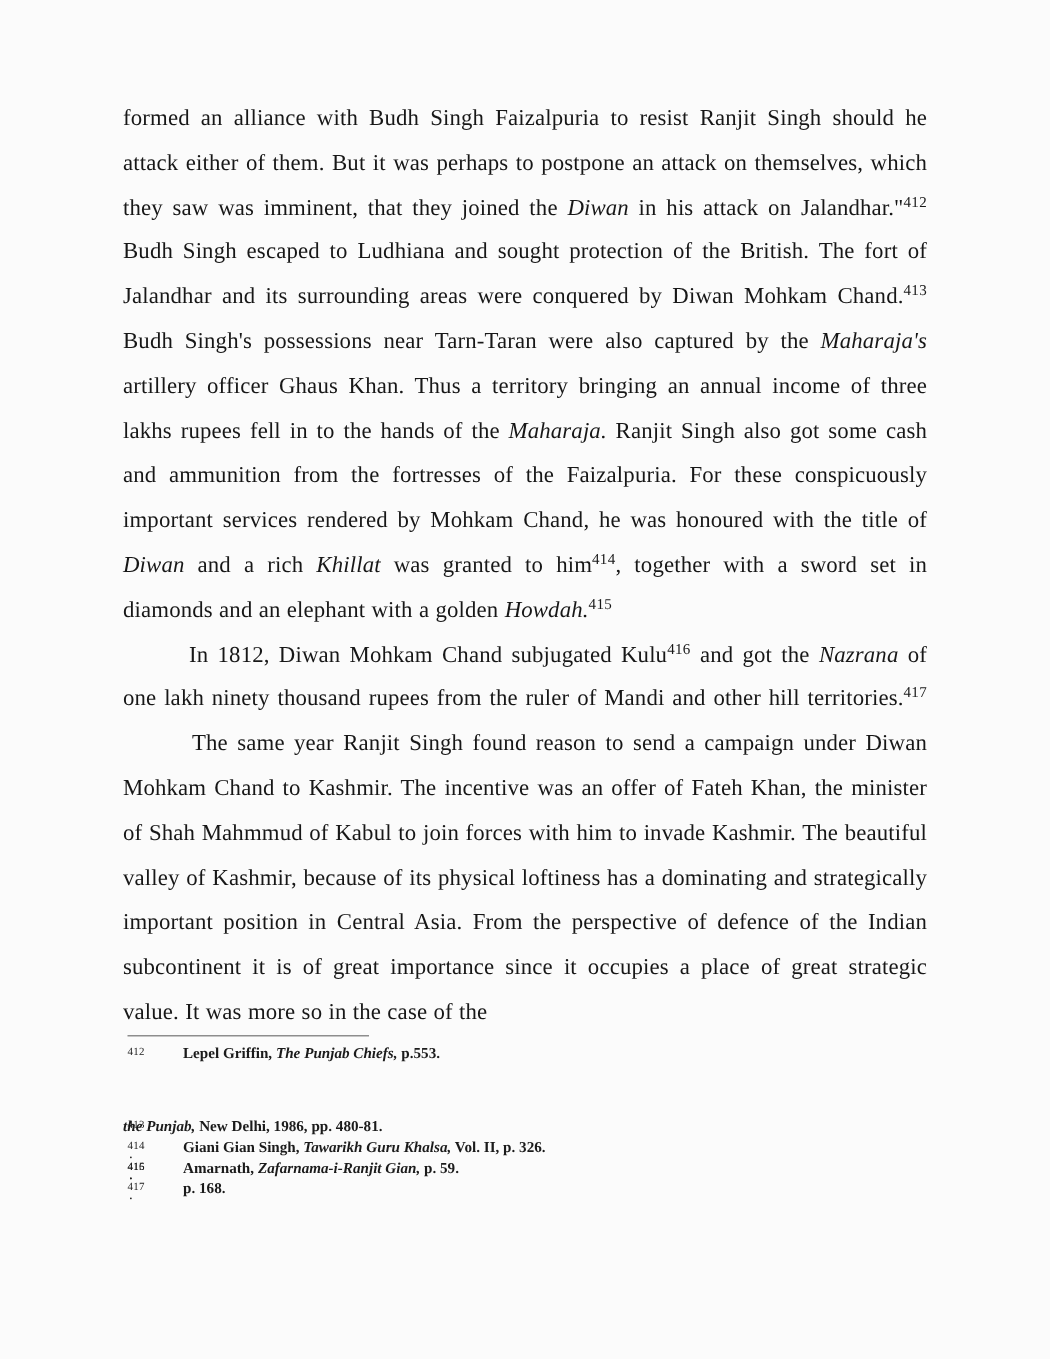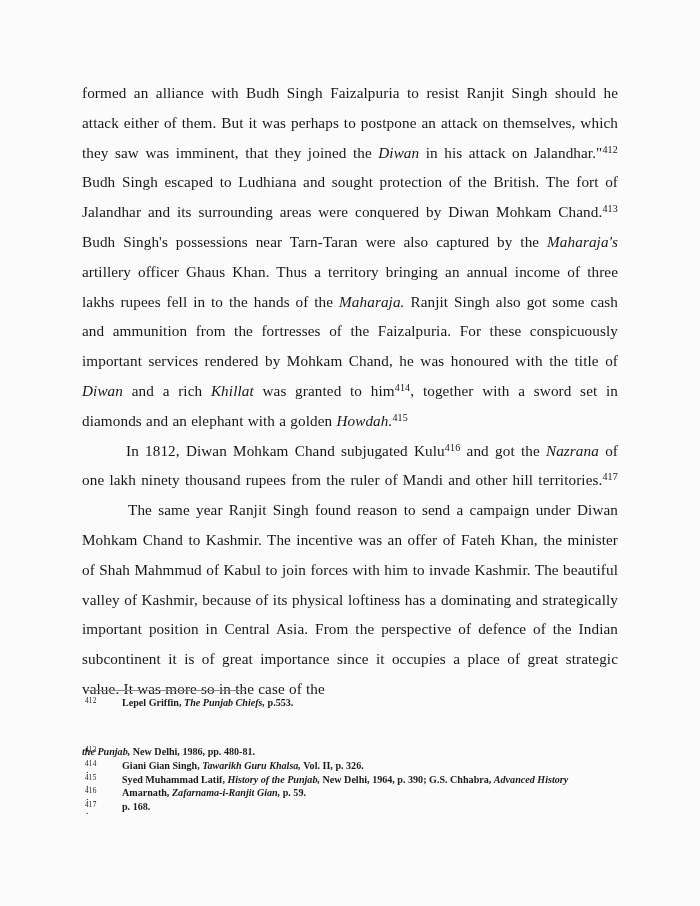--- a/index.html
+++ b/index.html
@@ -16,21 +16,21 @@
   }
   .page {
     position: relative;
     width: 700px;
     height: 906px;
     box-sizing: border-box;
   }
   .body-area {
     position: absolute;
     left: 82px;
-    top: 78px;
+    top: 64px;
     width: 536px;
   }
   p.body-par {
     margin: 0;
     text-align: justify;
     font-size: 15.2px;
     line-height: 29.8px;
     letter-spacing: 0.1px;
     word-spacing: 0.3px;
     -webkit-hyphens: none;
@@ -121,21 +121,20 @@
         <div class="fn-row">
           <span class="fn-num"><span>413</span></span>
           <span class="fn-text hang-out"><span class="it">the Punjab,</span><span> New Delhi, 1986, pp. 480-81.</span></span>
         </div>
         <div class="fn-row">
           <span class="fn-num"><span>414</span><span class="dot">.</span></span>
           <span class="fn-text"><span>Giani Gian Singh, </span><span class="it">Tawarikh Guru Khalsa,</span><span> Vol. II, p. 326.</span></span>
         </div>
         <div class="fn-row">
           <span class="fn-num"><span>415</span><span class="dot">.</span></span>
-          <span class="fn-text"><span>Syed Muhammad Latif, </span><span class="it">History of the Punjab,</span><span> New Delhi, 1964, p. 390; G.S. Chhabra, </span><span class="it">Advanced History</span></span>
         </div>
         <div class="fn-row">
           <span class="fn-num"><span>416</span><span class="dot">.</span></span>
           <span class="fn-text"><span>Amarnath, </span><span class="it">Zafarnama-i-Ranjit Gian,</span><span> p. 59.</span></span>
         </div>
         <div class="fn-row">
           <span class="fn-num"><span>417</span><span class="dot">.</span></span>
           <span class="fn-text hang-in"><span>p. 168.</span></span>
         </div>
       </div>

